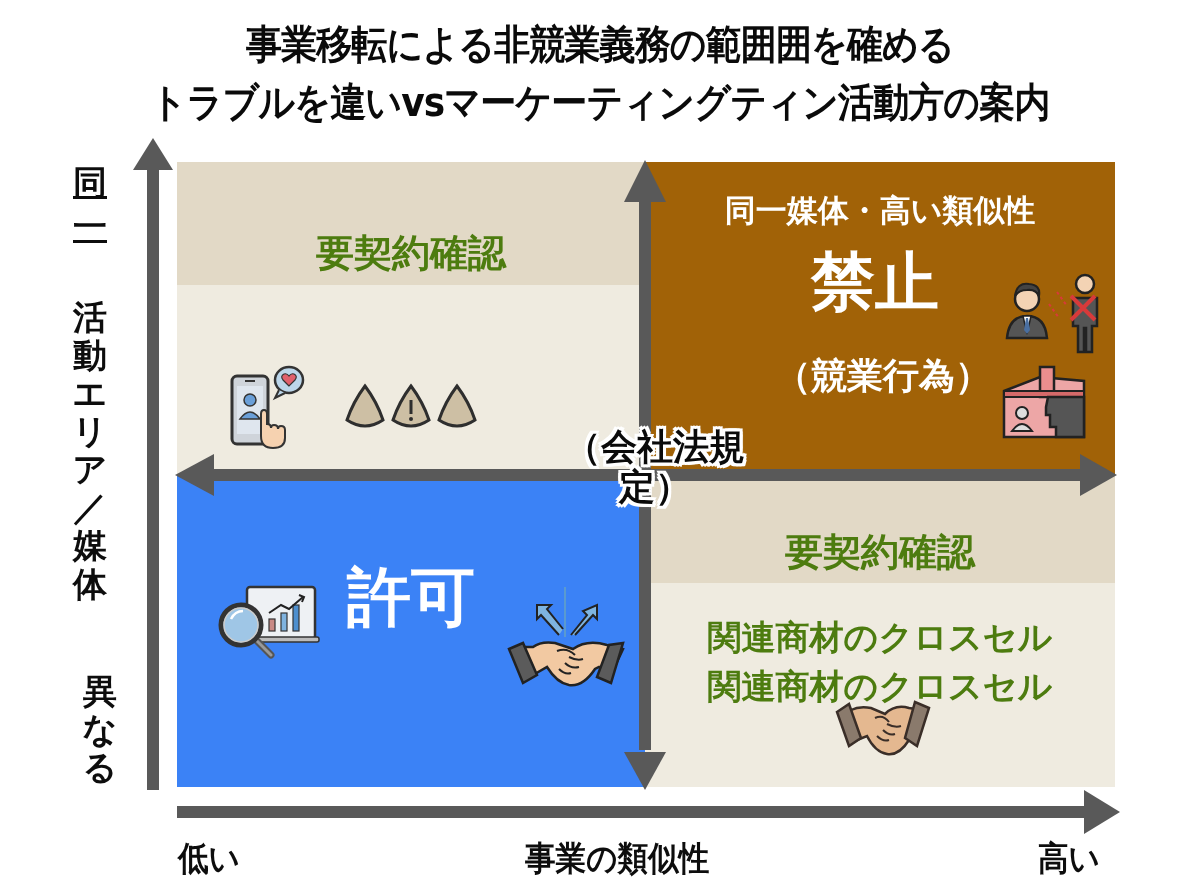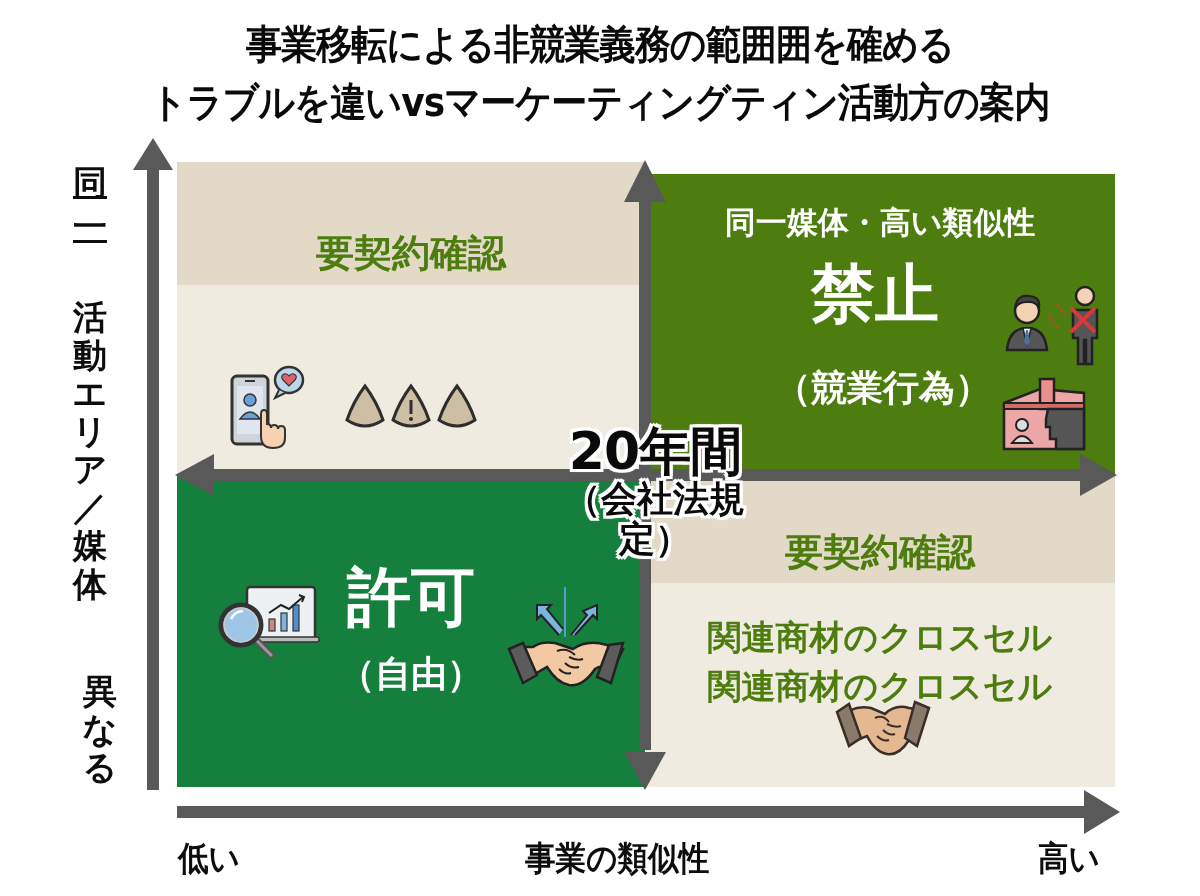--- a/index.html
+++ b/index.html
@@ -7,22 +7,22 @@
   body { position: relative; font-family: "DejaVu Sans", "Liberation Sans", sans-serif; color: #111; }
 
   .title { position: absolute; left: 0; width: 1200px; text-align: center; font-weight: bold; font-size: 40px; letter-spacing: -1px; line-height: 1; color: #0a0a0a; transform: scaleX(0.9); }
   .title.l1 { top: 24px; }
   .title.l2 { top: 82px; }
 
   
   .q { position: absolute; overflow: hidden; }
   .q-tl { left: 177px; top: 162px; width: 468px; height: 313px; background: #efebe0; }
   .q-tl .band { position: absolute; left: 0; top: 0; width: 100%; height: 123px; background: #e2d9c6; }
-  .q-tr { left: 645px; top: 162px; width: 470px; height: 313px; background: #4d7c0f; margin-top: 12px; }
-  .q-bl { left: 177px; top: 475px; width: 468px; height: 312px; background: #15803d; padding-left: 32px; }
+  .q-tr { left: 645px; top: 162px; width: 470px; height: 313px; background: #a16207; }
+  .q-bl { left: 177px; top: 475px; width: 468px; height: 312px; background: #3b82f6; padding-left: 32px; }
   .q-br { left: 645px; top: 475px; width: 470px; height: 312px; background: #efebe0; }
   .q-br .band { position: absolute; left: 0; top: 0; width: 100%; height: 108px; background: #e2d9c6; }
 
   .qtext { position: absolute; left: 0; width: 100%; text-align: center; font-weight: bold; }
   .dark { color: #4d7c0f; margin-top: 8px; }
   .white { color: #ffffff; }
 
   .axis-label-v { position: absolute; left: 60px; width: 60px; text-align: center; font-weight: bold; font-size: 34px; line-height: 1.12; color: #0d0d0d; }
   .axis-label-h { position: absolute; font-weight: bold; font-size: 34px; color: #0d0d0d; transform: scaleX(0.9); transform-origin: left top; }
 
@@ -89,21 +89,20 @@
     <rect x="40" y="0" width="14" height="30" fill="#eb8e8e" stroke="#222" stroke-width="2.5"></rect>
     <rect x="4" y="24" width="80" height="6" fill="#d56a6a" stroke="#222" stroke-width="2"></rect>
     <path d="M48 30 H84 V70 H56 V60 H50 V48 H46 V40 Z" fill="#555" stroke="#222" stroke-width="2.5"></path>
     <circle cx="22" cy="46" r="6" fill="#ddd" stroke="#222" stroke-width="2"></circle>
     <path d="M12 64 q10 -14 20 0z" fill="#ddd" stroke="#222" stroke-width="2"></path>
   </svg>
 </div>
 
 <div class="q q-bl" data-name="quadrant-bottom-left">
   <div class="qtext white" style="top:90px;font-size:64px;line-height:1;" data-name="quadrant-status-label">許可</div>
-  <div class="qtext white" style="top:175px;font-size:36px;" data-name="quadrant-status-note">（自由）</div>
 
   <svg data-name="market-analysis-icon" style="left:36px;top:100px;" width="110" height="92" viewBox="0 0 110 92">
     <rect x="34" y="12" width="68" height="52" rx="3" fill="#eef1f4" stroke="#333" stroke-width="2.5"></rect>
     <rect x="30" y="62" width="76" height="5" rx="2" fill="#bbb" stroke="#333" stroke-width="1.5"></rect>
     <rect x="56" y="44" width="6" height="12" fill="#c98a86" stroke="#333" stroke-width="1.2"></rect>
     <rect x="68" y="38" width="6" height="18" fill="#7fb3df" stroke="#333" stroke-width="1.2"></rect>
     <rect x="80" y="30" width="6" height="26" fill="#4e8fce" stroke="#333" stroke-width="1.2"></rect>
     <path d="M56 38 l12 -8 l8 4 l14 -12" stroke="#222" stroke-width="2" fill="none"></path>
     <path d="M86 20 l5 2 l-2 5" stroke="#222" stroke-width="2" fill="none"></path>
     <path d="M42 64 l16 16" stroke="#555" stroke-width="7" stroke-linecap="round"></path>
@@ -177,20 +176,19 @@
 
 <svg data-name="x-axis-arrow" style="left:0;top:0;" width="1200" height="896" viewBox="0 0 1200 896">
   <rect x="177" y="806" width="910" height="12" fill="#595959"></rect>
   <polygon points="1120,812 1084,790 1084,834" fill="#595959"></polygon>
 </svg>
 <div class="axis-label-h" style="left:178px;top:836px;" data-name="x-axis-left-label">低い</div>
 <div class="axis-label-h" style="left:525px;top:836px;" data-name="x-axis-title">事業の類似性</div>
 <div class="axis-label-h" style="left:1038px;top:836px;" data-name="x-axis-right-label">高い</div>
 
 <div class="badge-20" data-name="duration-badge">
-  <div class="big" data-name="duration-value">20年間</div>
   <div class="small" data-name="duration-note">（会社法規定）</div>
 </div>
 
 <style>
   
   .axis-label-v[data-name="y-axis-top-label"]:first-of-type { display: none; }
 </style>
 
 </body></html>

